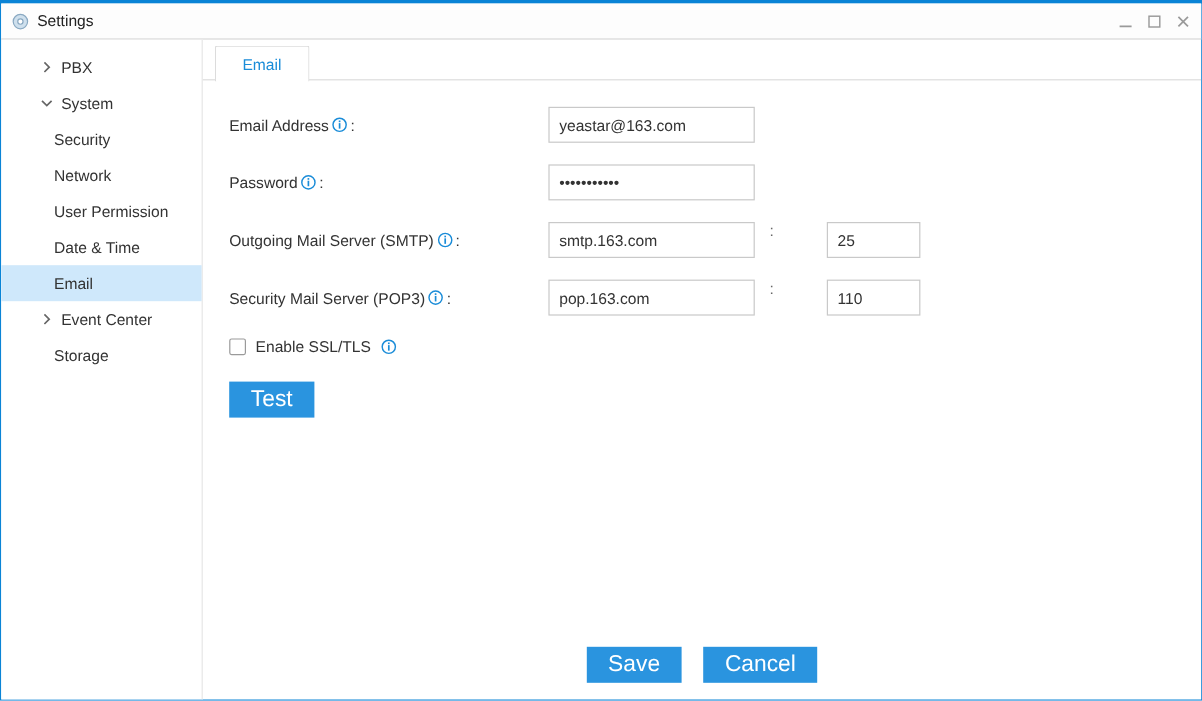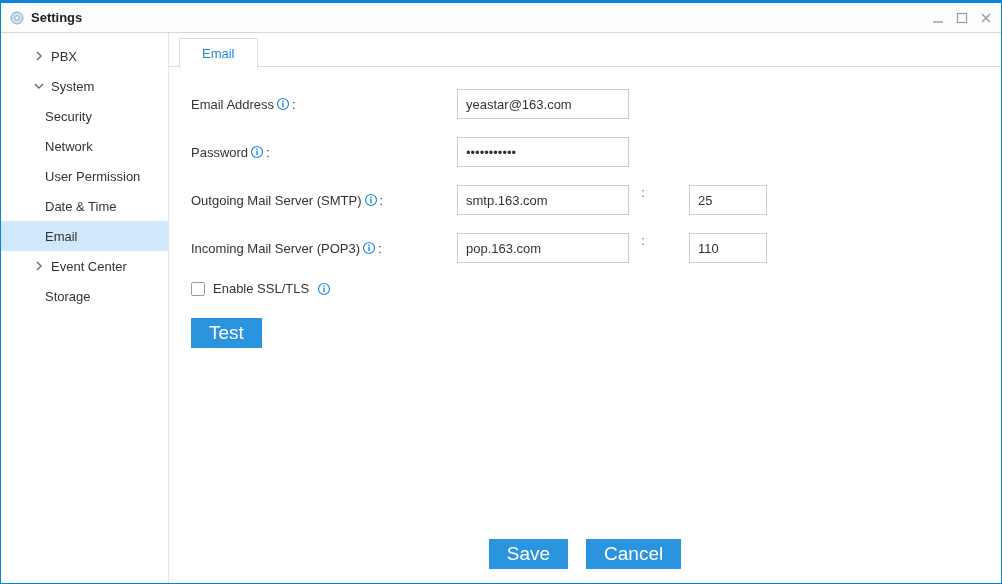--- a/index.html
+++ b/index.html
@@ -32,21 +32,21 @@
     display: flex;
     align-items: center;
     gap: 6px;
     flex: 1;
   }
   .app-icon {
     width: 16px; height: 16px;
     display: inline-block;
   }
   .title-text {
-    font-weight: bold;
+    font-weight: normal;
     color: #222;
   }
   .win-controls { display: flex; align-items: center; gap: 10px; color: #9a9a9a; }
   .win-btn { width: 14px; height: 14px; display: inline-flex; align-items: center; justify-content: center; cursor: pointer; }
 
   .body {
     flex: 1;
     display: flex;
     overflow: hidden;
   }
@@ -302,21 +302,21 @@
             </span>
             <span>:</span>
           </div>
           <input type="text" class="input-wide" value="smtp.163.com" style="">
           <span class="colon">:</span>
           <input type="text" class="input-port" value="25" style="">
         </div>
 
         <div class="row">
           <div class="label">
-            <span>Incoming Mail Server (POP3)</span>
+            <span>Security Mail Server (POP3)</span>
             <span class="info">
               <svg viewBox="0 0 14 14" width="14" height="14">
                   <circle cx="7" cy="7" r="5.5" fill="none" stroke="#1a8cd8" stroke-width="1.2"></circle>
                   <rect x="6.3" y="3.4" width="1.4" height="1.4" fill="#1a8cd8"></rect>
                   <rect x="6.3" y="5.6" width="1.4" height="4.6" fill="#1a8cd8"></rect>
                 </svg>
             </span>
             <span>:</span>
           </div>
           <input type="text" class="input-wide" value="pop.163.com" style="">

